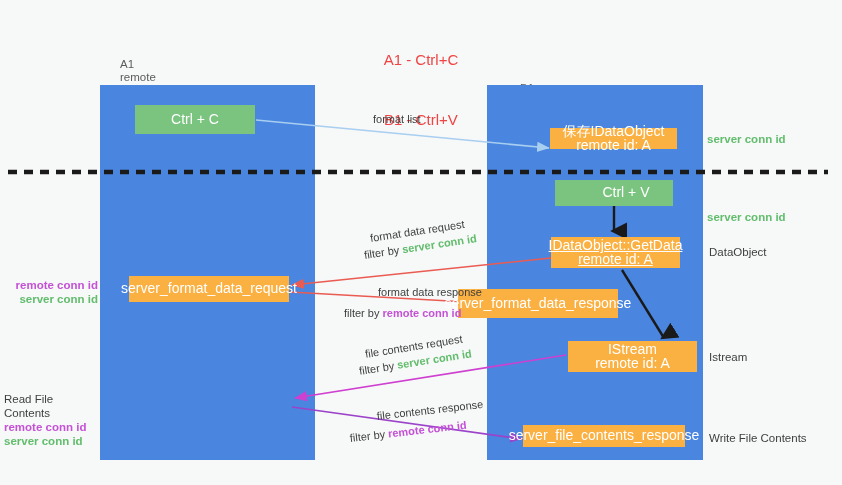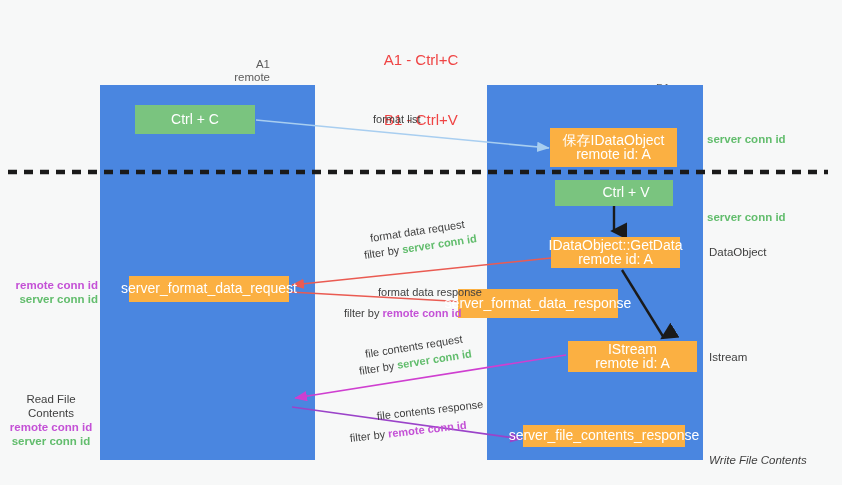--- a/index.html
+++ b/index.html
@@ -18,21 +18,21 @@
   .title{
     left:0;top:10px;width:842px;
     text-align:center;
     font-size:15px;line-height:20px;
     color:#ef4444;
     white-space:pre;
   }
 
   
   .col-head{
-    text-align:right;font-size:11.5px;line-height:13px;color:#5c5c5c;
+    text-align:left;font-size:11.5px;line-height:13px;color:#5c5c5c;
   }
 
   
   .lane{background:#4a86e0;}
 
   
   .box{
     display:flex;align-items:center;justify-content:center;
     text-align:center;
     color:#ffffff;
@@ -112,51 +112,51 @@
     <line x1="566" y1="355" x2="295" y2="398" stroke="#cf3fd0" stroke-width="1.6" marker-end="url(#ah-magenta)"></line>
 
     <line x1="292" y1="407" x2="522" y2="439" stroke="#9b43c9" stroke-width="1.6" marker-end="url(#ah-purple)"></line>
   </svg>
 
   <div class="abs box green" style="left:135px;top:105px;width:120px;height:29px;">Ctrl + C</div>
 
   <div class="abs box orange" style="left:129px;top:276px;width:160px;height:26px;">server_format_data_request</div>
 
 
-  <div class="abs box orange" style="left:550px;top:128px;width:127px;height:39px;">保存IDataObject
+  <div class="abs box orange" style="left:550px;top:128px;width:127px;height:21px;">保存IDataObject
 remote id: A</div>
 
   <div class="abs box green" style="left:555px;top:180px;width:118px;height:26px;padding-left:28px;">Ctrl + V</div>
 
-  <div class="abs box orange" style="left:551px;top:237px;width:129px;height:31px;">IDataObject::GetData
+  <div class="abs box orange" style="left:551px;top:237px;width:129px;height:31px;text-decoration:underline;">IDataObject::GetData
 remote id: A</div>
 
   <div class="abs box orange" style="left:458px;top:289px;width:160px;height:29px;">server_format_data_response</div>
 
   <div class="abs box orange" style="left:568px;top:341px;width:129px;height:31px;">IStream
 remote id: A</div>
 
   <div class="abs box orange" style="left:523px;top:425px;width:162px;height:22px;">server_file_contents_response</div>
 
   <div class="abs side green-txt" style="left:707px;top:132px;">server conn id</div>
 
   <div class="abs side green-txt" style="left:707px;top:210px;">server conn id</div>
 
   <div class="abs side plain" style="left:709px;top:245px;">DataObject</div>
 
   <div class="abs side plain" style="left:709px;top:350px;">Istream</div>
 
-  <div class="abs side plain" style="left:709px;top:453px;font-style:italic;">Write File Contents</div>
+  <div class="abs side plain" style="left:709px;top:431px;">Write File Contents</div>
 
   <div class="abs" style="left:8px;top:278px;width:90px;text-align:right;">
     <div class="side purple-txt">remote conn id</div>
     <div class="side green-txt">server conn id</div>
   </div>
 
-  <div class="abs" style="left:4px;top:392px;width:94px;text-align:center;">
+  <div class="abs" style="left:4px;top:392px;width:94px;text-align:left;">
     <div class="side plain">Read File Contents</div>
     <div class="side purple-txt">remote conn id</div>
     <div class="side green-txt">server conn id</div>
   </div>
 
   <div class="abs lbl" style="left:373px;top:112px;">format list</div>
 
   <div class="abs lbl rot-a" style="left:369px;top:231px;">format data request</div>
   <div class="abs lbl rot-a" style="left:363px;top:248px;">
     <span>filter by </span><span class="green-txt">server conn id</span>

